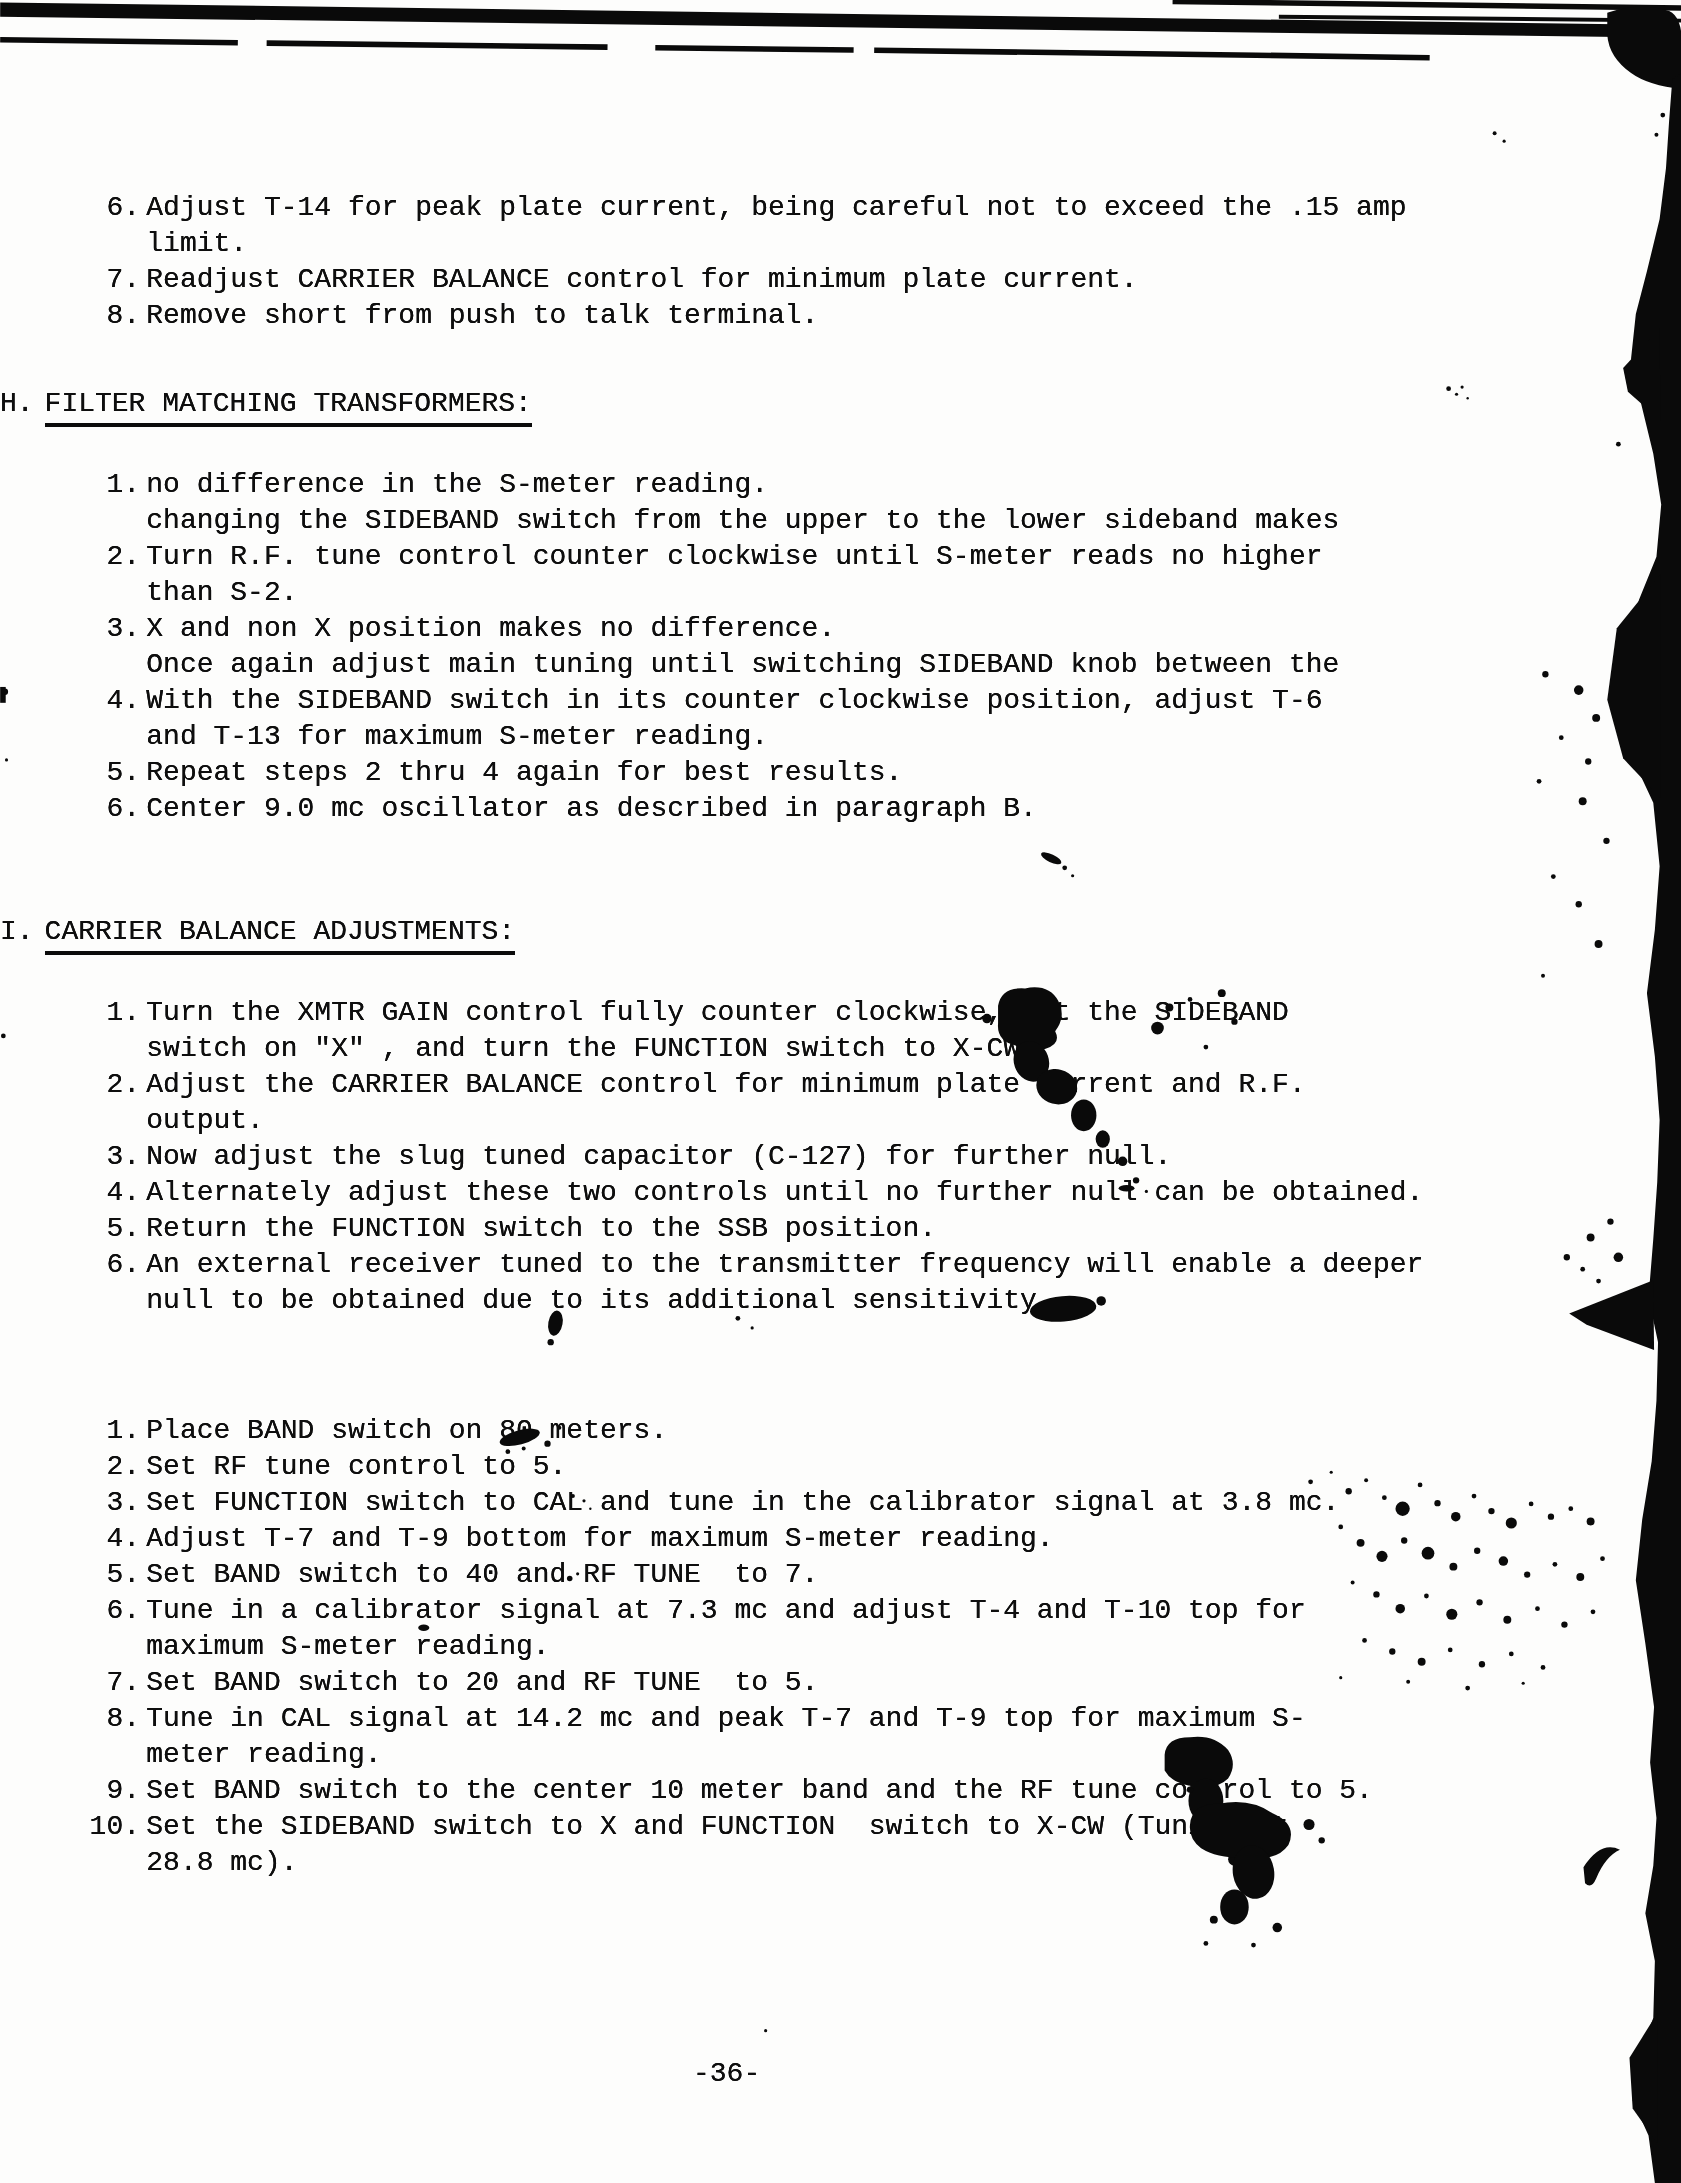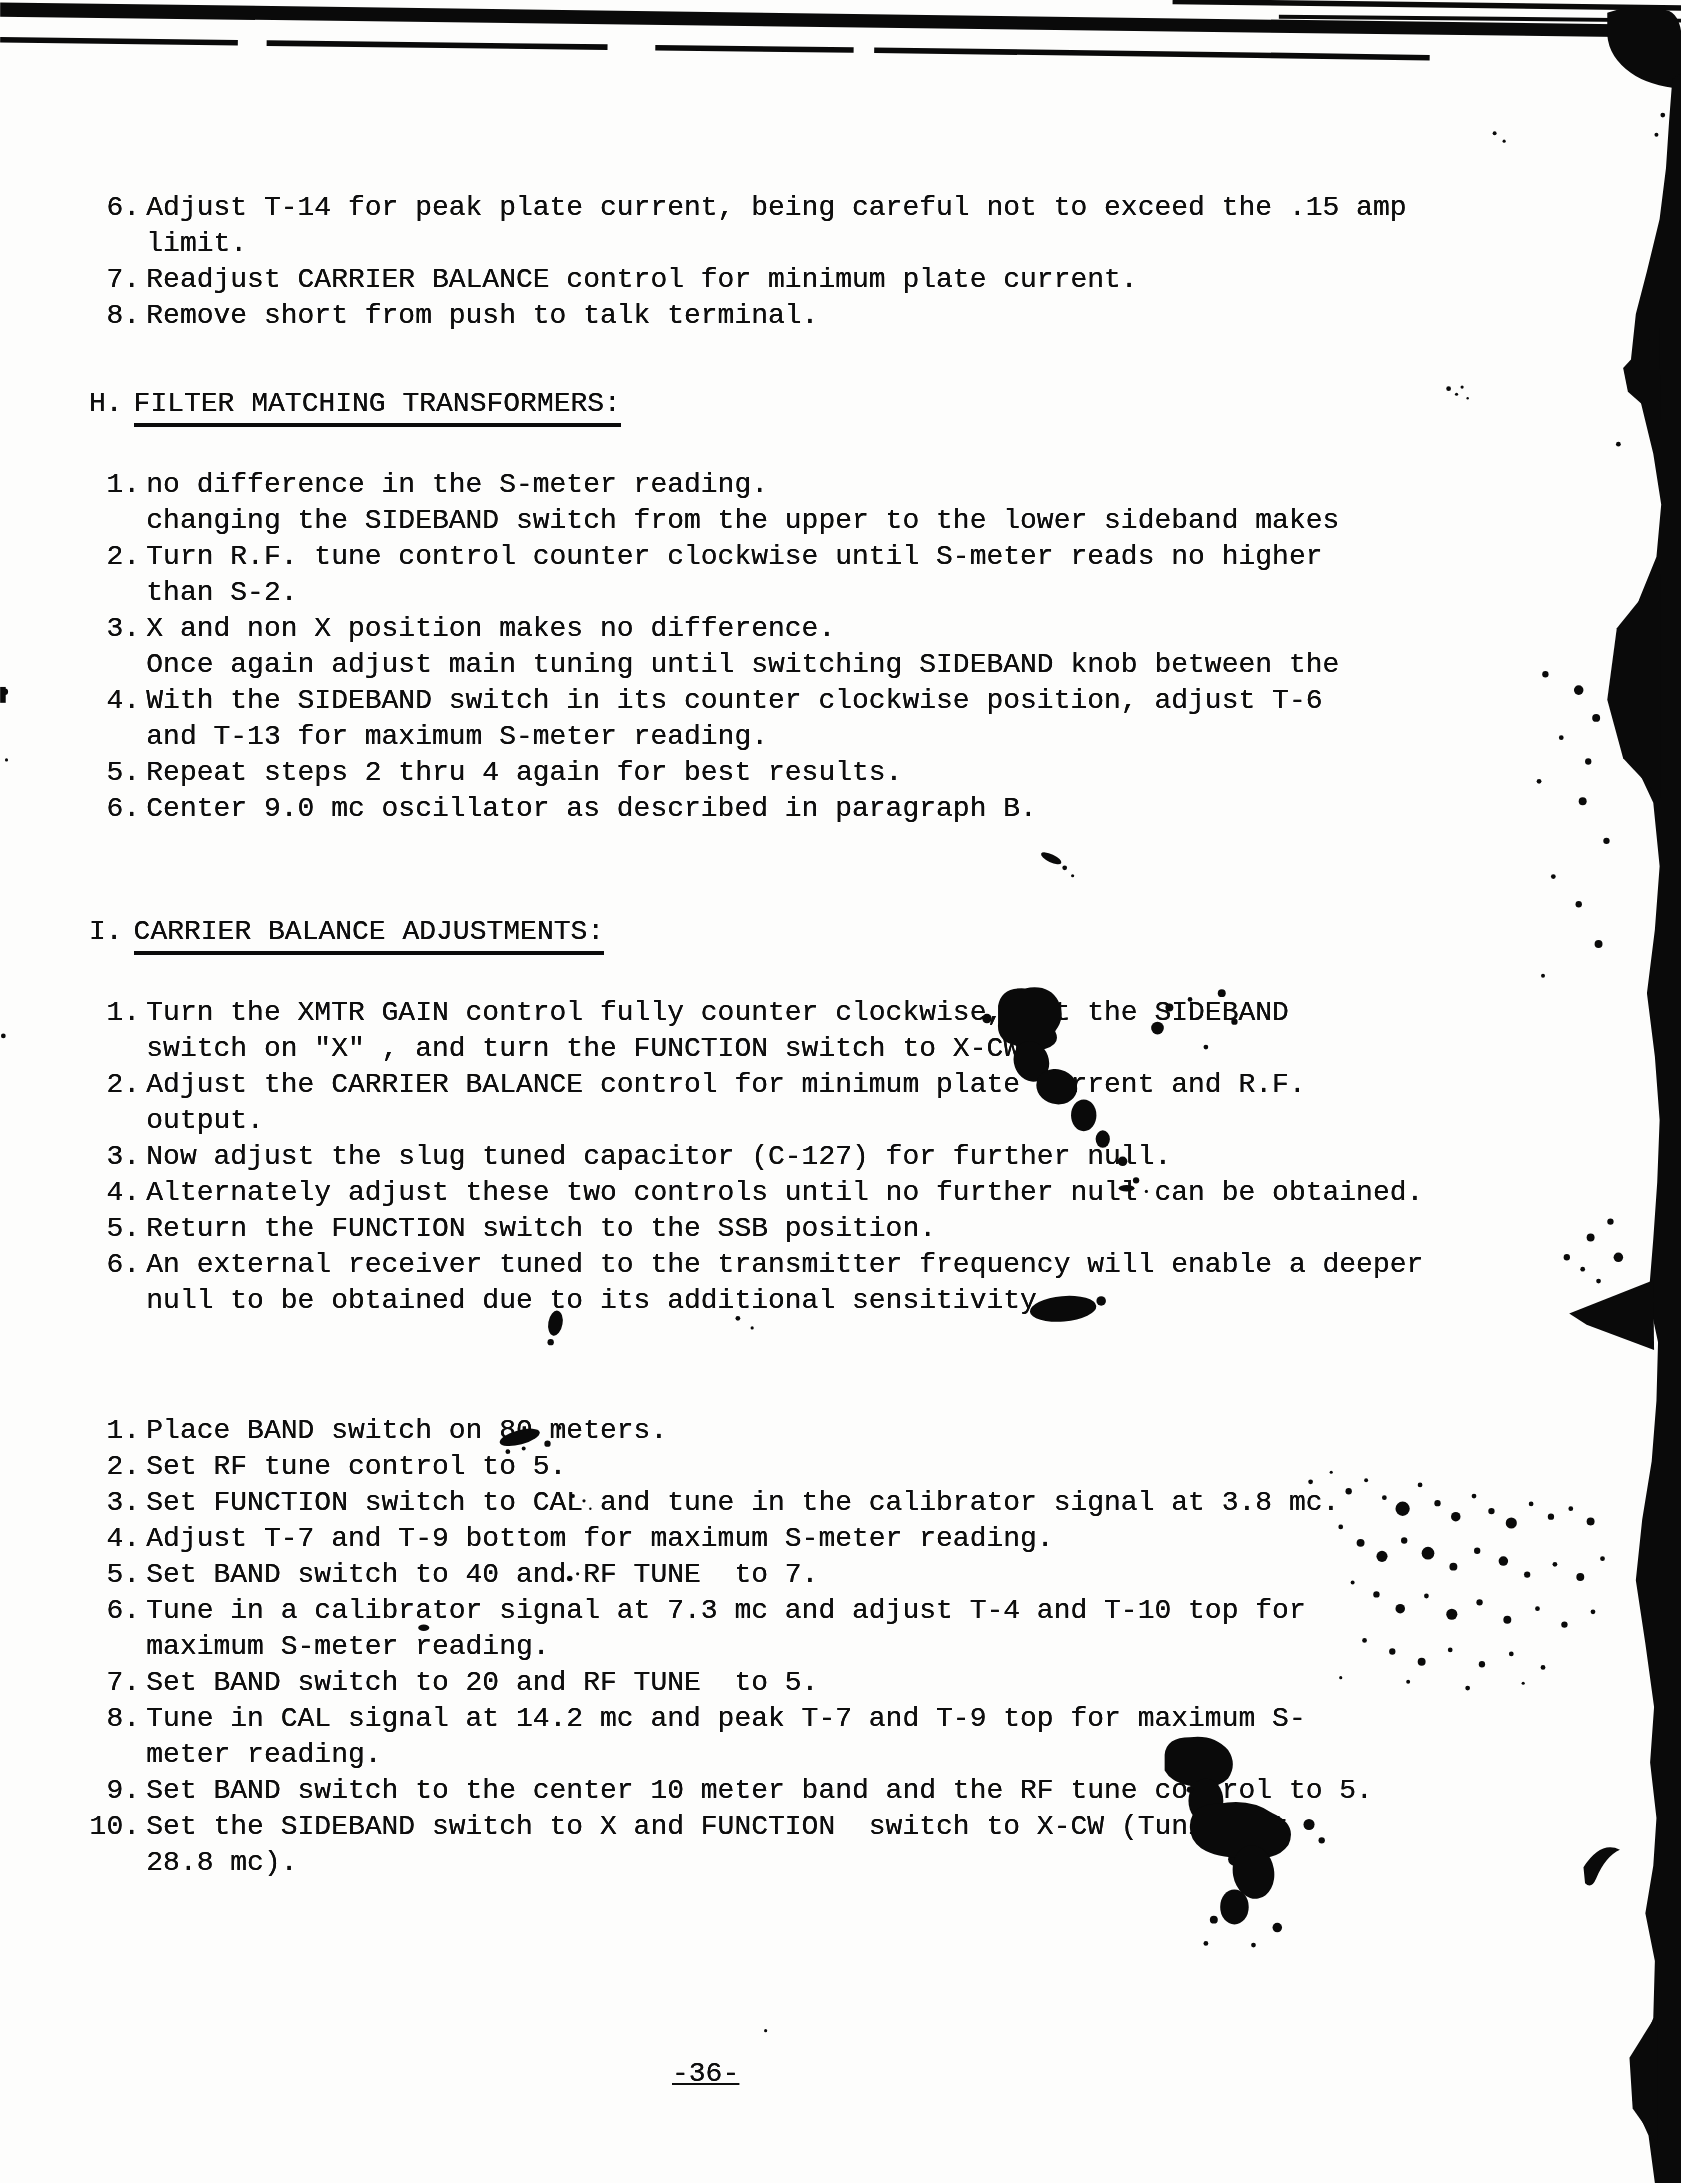--- a/index.html
+++ b/index.html
@@ -4,31 +4,31 @@
 <style>
   html,body{margin:0;padding:0;}
   body{
     width:1682px;height:2183px;overflow:hidden;position:relative;
     background:#fdfdfc;
     font-family:"Liberation Mono","DejaVu Sans Mono",monospace;
     font-size:28px;color:#0e0e0e;
   }
   .page{position:absolute;inset:0;}
   .section{position:absolute;left:0;width:1682px;}
-  .heading{padding-left:89px;height:36px;line-height:36px;white-space:pre;
+  .heading{height:36px;line-height:36px;white-space:pre;
            text-shadow:0 0 0.6px #000;}
   .sec-letter{display:inline-block;}
   .sec-title{display:inline-block;margin-left:11px;border-bottom:4px solid #0b0b0b;
              padding-bottom:0.8px;}
   .items.after-heading{margin-top:45px;}
   .item{display:grid;grid-template-columns:140px 1fr;column-gap:6.3px;}
   .num{text-align:right;line-height:36px;white-space:pre;text-shadow:0 0 0.6px #000;}
   .body .line{line-height:36px;white-space:pre;text-shadow:0 0 0.6px #000;}
-  .page-number{position:absolute;left:672px;top:2056px;line-height:36px;
-               text-shadow:0 0 0.6px #000;text-decoration:underline;}
+  .page-number{position:absolute;left:693px;top:2056px;line-height:36px;
+               text-shadow:0 0 0.6px #000;}
   svg.artifacts{position:absolute;left:0;top:0;z-index:6;pointer-events:none;}
 </style>
 </head>
 <body>
 
 <div class="page">
     <div class="section" style="top: 190px;">
       <div class="items">
         <div class="item">
           <span class="num">6.</span>

